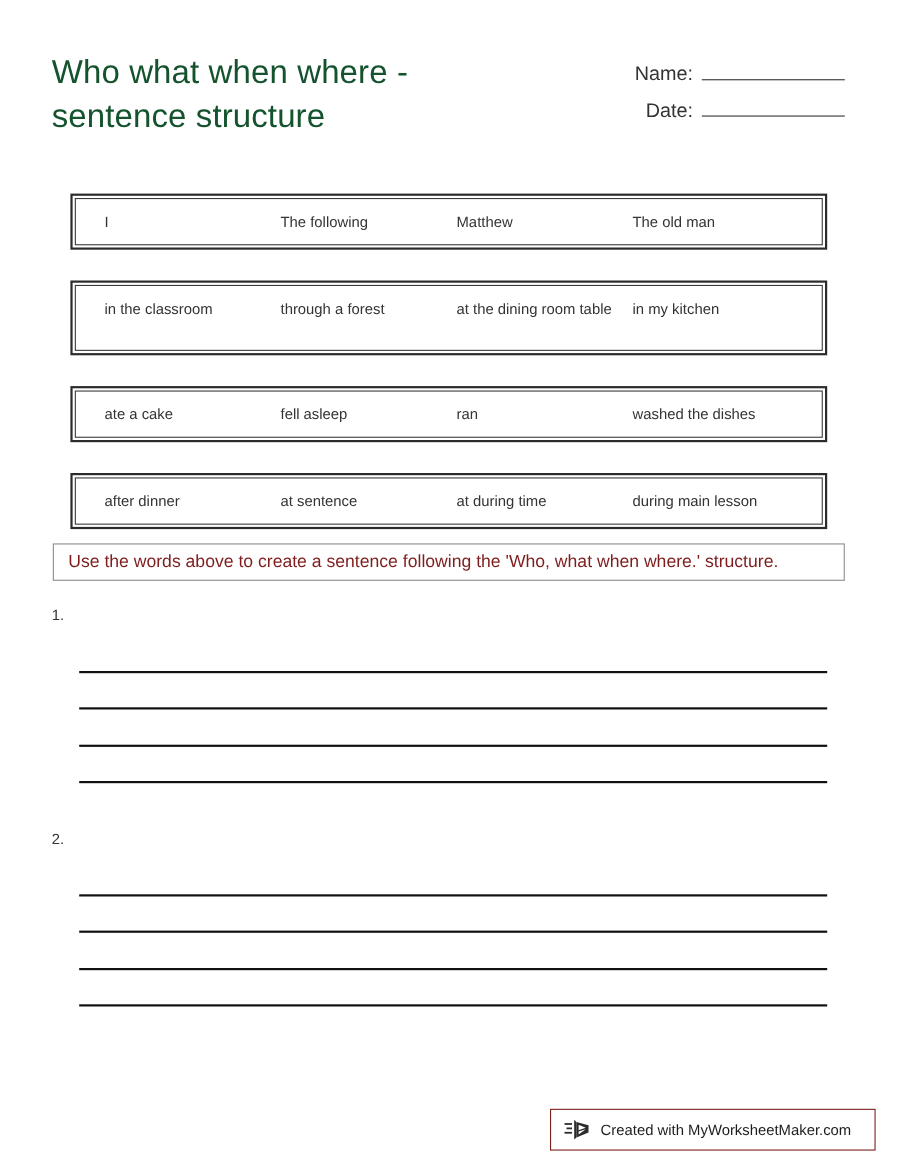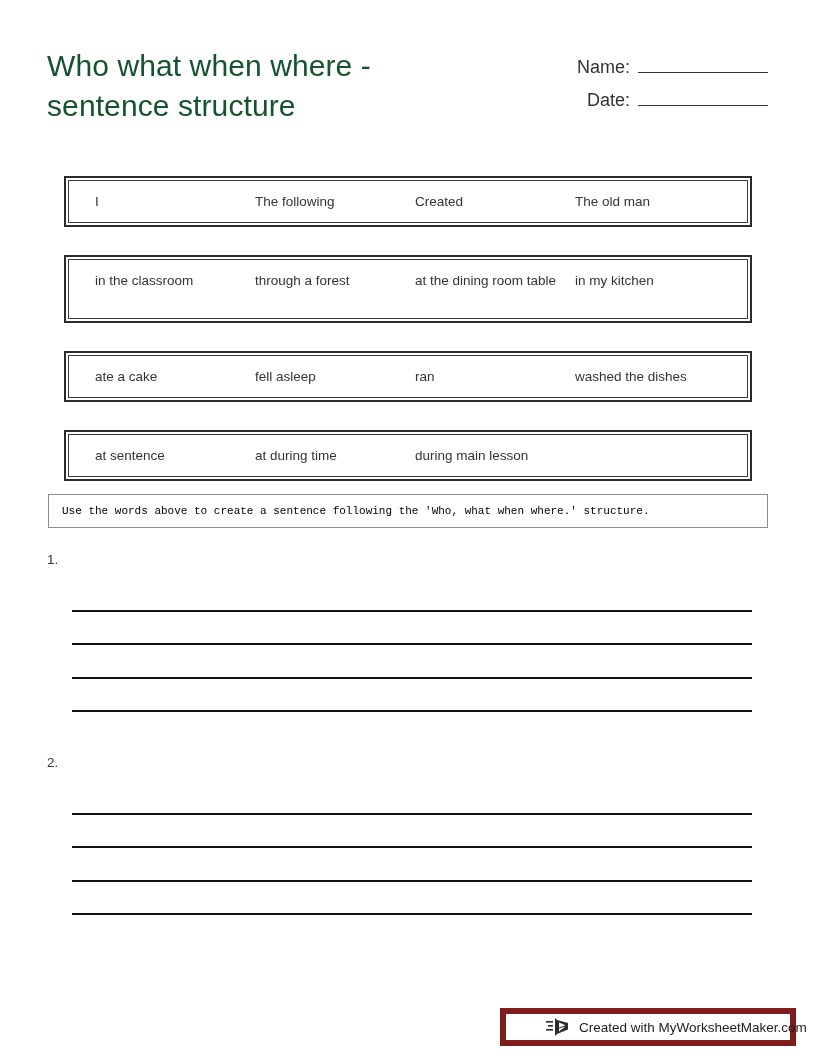--- a/index.html
+++ b/index.html
@@ -104,25 +104,24 @@
     top: 494px;
     width: 720px;
     height: 34px;
     border: 1px solid #8d8d8d;
     box-sizing: border-box;
     display: flex;
     align-items: center;
     background: #ffffff;
   }
   #instruction-text {
-    font-size: 11px;
-    color: #000000;
+    font-size: 16px;
+    color: #7f1d1d;
     padding-left: 13px;
     line-height: 18px;
-    font-family: Liberation Mono, monospace;
   }
 
   
   #answers {
     position: absolute;
     left: 0;
     top: 552px;
     width: 816px;
   }
   .answer-block {
@@ -147,26 +146,25 @@
     border-bottom: 2.2px solid #111111;
   }
 
   
   #footer-badge {
     position: absolute;
     left: 500px;
     top: 1008px;
     width: 296px;
     height: 38px;
-    border: 6px solid #7f1d1d;
+    border: 1px solid #7f1d1d;
     box-sizing: border-box;
     display: flex;
     align-items: center;
     background: #ffffff;
-    padding-left: 28px;
   }
   #footer-logo {
     width: 26px;
     height: 22px;
     margin-left: 12px;
     margin-right: 7px;
     flex: 0 0 auto;
   }
   #footer-text {
     font-size: 13.5px;
@@ -192,21 +190,21 @@
   </div>
 
 </div>
 
 <div id="word-bank">
 
   <div class="word-box">
     <div class="word-box-inner">
       <div class="word-cell">I</div>
       <div class="word-cell">The following</div>
-      <div class="word-cell">Created</div>
+      <div class="word-cell">Matthew</div>
       <div class="word-cell">The old man</div>
     </div>
   </div>
 
   <div class="word-box tall">
     <div class="word-box-inner">
       <div class="word-cell">in the classroom</div>
       <div class="word-cell">through a forest</div>
       <div class="word-cell">at the dining room table</div>
       <div class="word-cell">in my kitchen</div>
@@ -217,20 +215,21 @@
     <div class="word-box-inner">
       <div class="word-cell">ate a cake</div>
       <div class="word-cell">fell asleep</div>
       <div class="word-cell">ran</div>
       <div class="word-cell">washed the dishes</div>
     </div>
   </div>
 
   <div class="word-box">
     <div class="word-box-inner">
+      <div class="word-cell">after dinner</div>
       <div class="word-cell">at sentence</div>
       <div class="word-cell">at during time</div>
       <div class="word-cell">during main lesson</div>
     </div>
   </div>
 
 </div>
 
 <div id="instruction-box">
   <span id="instruction-text">Use the words above to create a sentence following the 'Who, what when where.' structure.</span>

